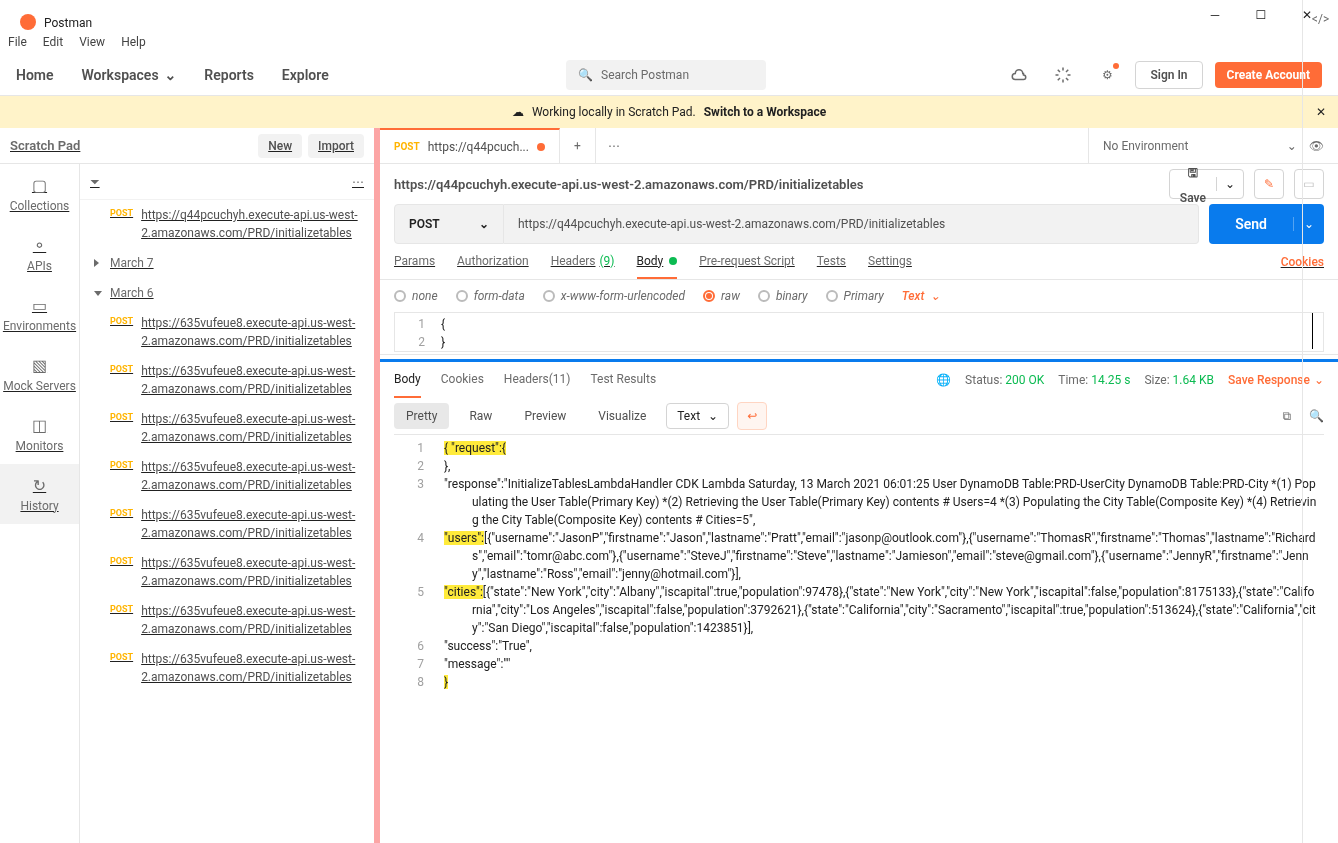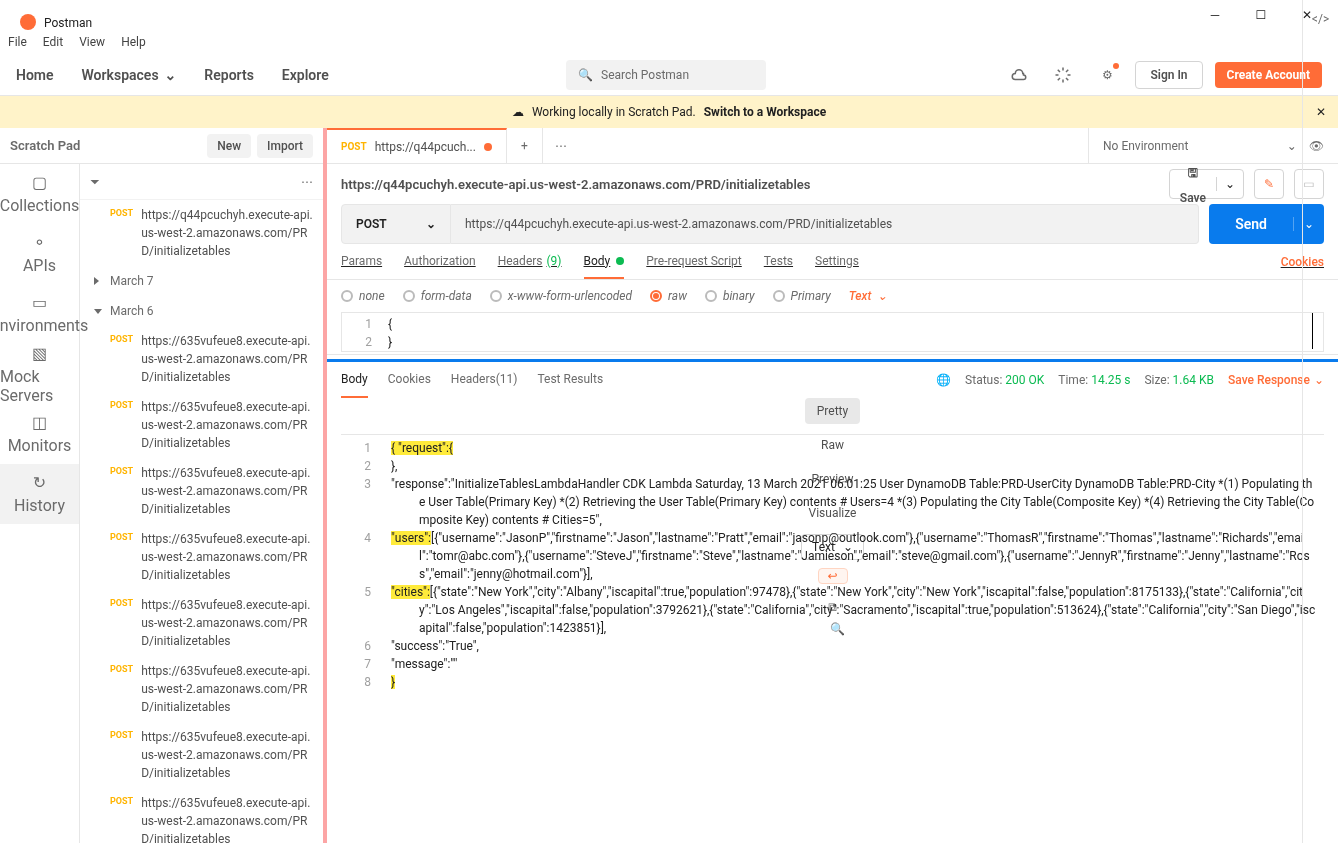--- a/index.html
+++ b/index.html
@@ -15,30 +15,30 @@
 .header .nav{font-size:14px;font-weight:600;color:#505050;cursor:pointer;display:flex;align-items:center;gap:6px;}
 .header .center{flex:1;display:flex;justify-content:center;}
 .search{background:#f2f2f2;border-radius:4px;height:30px;width:200px;display:flex;align-items:center;padding:0 12px;color:#6b6b6b;gap:8px;}
 .header .right{display:flex;align-items:center;gap:12px;}
 .iconbtn{width:32px;height:32px;display:flex;align-items:center;justify-content:center;color:#6b6b6b;cursor:pointer;}
 .signin{border:1px solid #d4d4d4;border-radius:4px;padding:6px 14px;font-size:12px;font-weight:600;color:#505050;cursor:pointer;}
 .create{background:#FF6C37;color:#fff;border-radius:4px;padding:6px 12px;font-size:12px;font-weight:700;cursor:pointer;}
 .banner{height:32px;background:#FFF3C9;display:flex;align-items:center;justify-content:center;gap:8px;position:relative;font-size:12px;}
 .banner .close{position:absolute;right:12px;cursor:pointer;}
 .body{display:flex;height:715px;}
-.leftcol{width:327px;display:flex;flex-direction:column;border-right:4px solid #fca5a5;}
+.leftcol{width:380px;display:flex;flex-direction:column;border-right:6px solid #fca5a5;text-decoration:underline;}
 .lefthead{height:36px;display:flex;align-items:center;padding:0 10px;border-bottom:1px solid #e6e6e6;}
 .lefthead .title{font-size:13px;font-weight:600;color:#6b6b6b;}
 .lefthead .spacer{flex:1;}
 .btn-sm{background:#f2f2f2;border-radius:4px;padding:5px 10px;font-size:12px;font-weight:500;color:#505050;cursor:pointer;margin-left:6px;}
 .leftbody{flex:1;display:flex;overflow:hidden;}
 .iconbar{width:80px;border-right:1px solid #e6e6e6;display:flex;flex-direction:column;}
 .iconitem{height:60px;display:flex;flex-direction:column;align-items:center;justify-content:center;gap:4px;cursor:pointer;color:#6b6b6b;}
 .iconitem.active{background:#f2f2f2;}
-.iconitem span{font-size:16px;}
+.iconitem span{font-size:12px;}
 .history{flex:1;overflow-y:auto;font-size:12px;}
 .history-head{height:36px;display:flex;align-items:center;padding:0 10px;border-bottom:1px solid #f2f2f2;color:#6b6b6b;}
 .history-head .spacer{flex:1;}
 .hgroup{padding:8px 12px 8px 30px;color:#6b6b6b;cursor:pointer;position:relative;}
 .hgroup::before{content:"";position:absolute;left:14px;top:13px;width:0;height:0;border-left:4px solid transparent;border-right:4px solid transparent;border-top:5px solid #6b6b6b;}
 .hgroup.collapsed::before{border-top:4px solid transparent;border-bottom:4px solid transparent;border-left:5px solid #6b6b6b;top:11px;}
 .hitem{display:flex;padding:6px 10px 6px 30px;}
 .hitem .method{color:#FFB400;font-size:9px;font-weight:700;margin-right:8px;margin-top:2px;}
 .hitem .url{color:#505050;word-break:break-all;line-height:1.5;flex:1;}
 .main{flex:1;display:flex;flex-direction:column;overflow:hidden;}
@@ -80,21 +80,21 @@
 .code{flex:1;padding:2px 6px;line-height:18px;}
 .editor .caret{position:absolute;right:10px;top:0;width:1px;height:36px;background:#000;}
 .splitter{height:8px;border-top:1px solid #e6e6e6;border-bottom:3px solid #097BED;margin-top:2px;}
 .resptabs{height:36px;display:flex;align-items:center;padding:0 14px;gap:20px;}
 .resptab{color:#6b6b6b;cursor:pointer;height:100%;display:flex;align-items:center;border-bottom:2px solid transparent;}
 .resptab.active{border-bottom-color:#FF6C37;color:#212121;}
 .resptabs .spacer{flex:1;}
 .meta{display:flex;align-items:center;gap:14px;color:#6b6b6b;}
 .meta .g{color:#0CBB52;}
 .saveresp{color:#FF6C37;font-weight:500;cursor:pointer;display:flex;align-items:center;gap:4px;}
-.respopts{height:36px;display:flex;align-items:center;padding:0 14px;gap:8px;flex-direction:column;}
+.respopts{height:36px;display:flex;align-items:center;padding:0 14px;gap:8px;}
 .respopts .opt{padding:6px 12px;border-radius:4px;cursor:pointer;color:#505050;font-size:12px;}
 .respopts .opt.active{background:#e8e8e8;}
 .respopts .ddbtn{border:1px solid #d4d4d4;border-radius:4px;padding:5px 10px;display:flex;align-items:center;gap:8px;}
 .respopts .wrap{border:1px solid #d4d4d4;border-radius:4px;width:30px;height:28px;display:flex;align-items:center;justify-content:center;background:#fff5f0;border-color:#ffd5c2;}
 .respbody{flex:1;display:flex;font-family:Consolas,monospace;overflow-y:auto;border-top:1px solid #e6e6e6;margin:0 14px;position:relative;}
 .respbody .gutter{width:44px;text-align:right;padding:4px 14px 4px 0;color:#a0a0a0;line-height:18px;}
 .respbody .code{flex:1;padding:4px 6px;line-height:18px;white-space:pre-wrap;word-break:break-all;}
 .resptext{text-indent:-28px;padding-left:28px;}
 .hl{background:#FFEB3B;}
 .code-side{position:absolute;right:0;top:0;bottom:0;width:36px;border-left:1px solid #e6e6e6;display:flex;flex-direction:column;align-items:center;padding-top:12px;color:#6b6b6b;cursor:pointer;}

